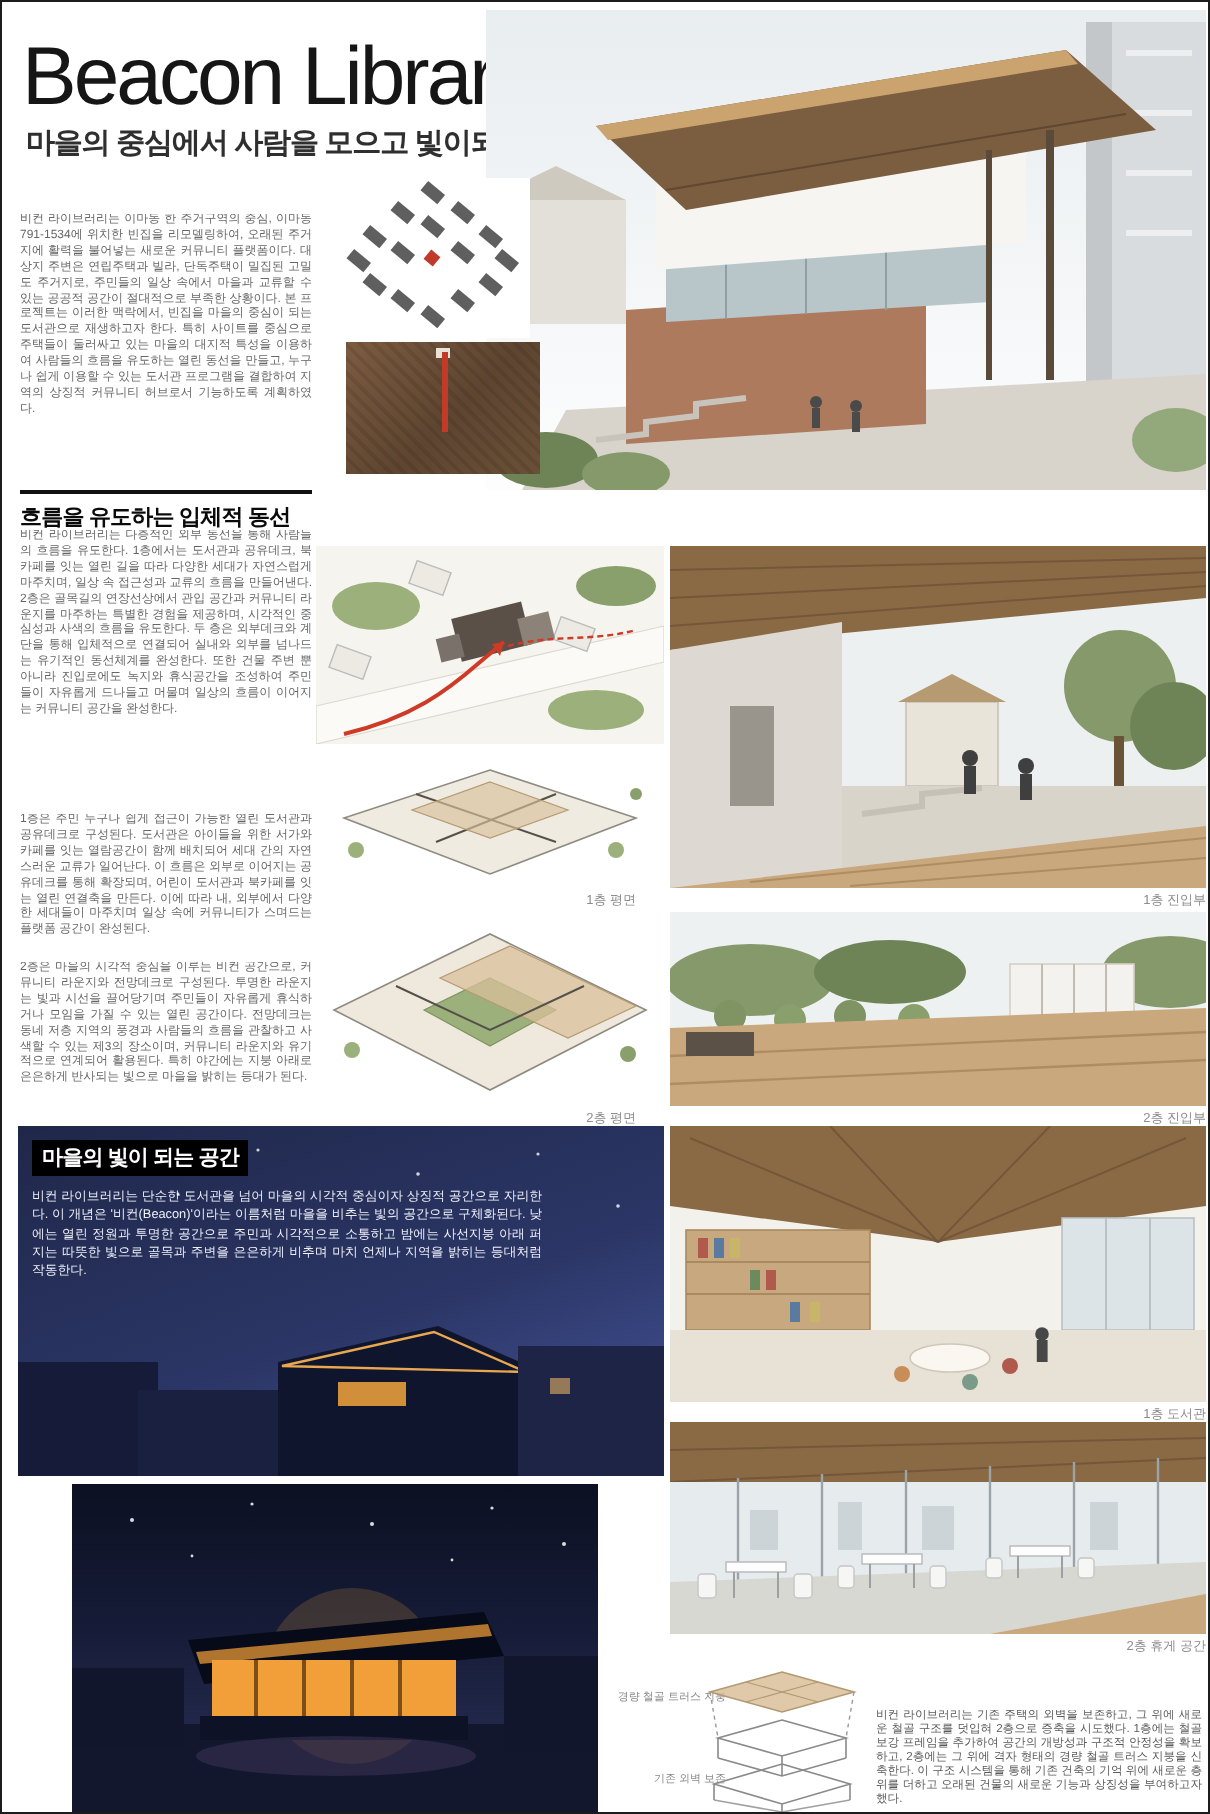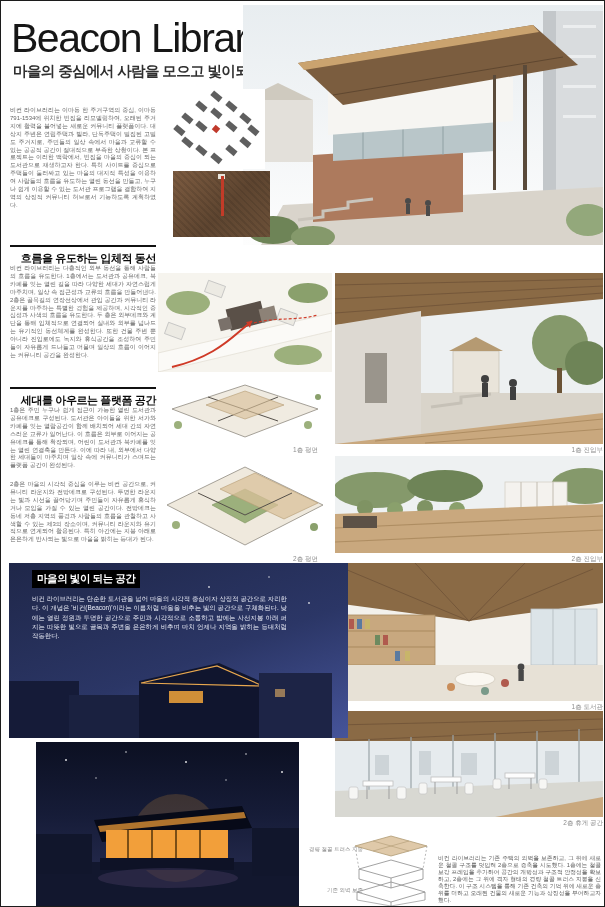--- a/index.html
+++ b/index.html
@@ -1,24 +1,24 @@
 <!DOCTYPE html>
 <html><head>
 <meta charset="utf-8">
 <style>
   html,body{margin:0;padding:0;background:#9e9e9e;font-family:"Liberation Sans","DejaVu Sans",sans-serif;}
   .poster{position:relative;width:603px;height:905px;background:#fff;border:1px solid #1c1c1c;overflow:hidden;margin:0 auto;}
   .abs{position:absolute;}
   .title{left:10px;top:14px;font-size:41px;letter-spacing:-1.5px;color:#161616;font-weight:400;}
   .subtitle{left:12px;top:61px;font-size:14.5px;font-weight:700;color:#2f2f2f;letter-spacing:-0.6px;}
   .bodytext{color:#666;font-size:6px;line-height:1.32;text-align:justify;overflow:hidden;}
-  .sechead{font-size:11px;font-weight:700;color:#0a0a0a;border-top:2px solid #111;padding-top:4px;letter-spacing:-0.4px;text-align:right;}
+  .sechead{font-size:11px;font-weight:700;color:#0a0a0a;border-top:2px solid #111;padding-top:4px;letter-spacing:-0.4px;}
   .cap{font-size:6.5px;color:#8c8c8c;text-align:right;}
   .img{overflow:hidden;}
-  .nightpanel{background:linear-gradient(160deg,#1f2749 0%,#2b3666 55%,#46549a 100%);padding-left:16px;}
+  .nightpanel{background:linear-gradient(160deg,#1f2749 0%,#2b3666 55%,#46549a 100%);}
   .nightpanel .head{display:inline-block;background:#000;color:#fff;font-size:10.5px;font-weight:700;padding:2px 5px;margin:7px 0 0 7px;letter-spacing:-0.4px;}
   .nightpanel .ntext{color:#eef0fa;font-size:6.4px;line-height:1.45;text-align:justify;margin:6px 7px 0 7px;width:255px;overflow:hidden;}
   .nightphoto{background:linear-gradient(180deg,#0c1022 0%,#161c38 45%,#2c3158 100%);}
   .structhead{font-size:11px;font-weight:700;color:#0a0a0a;letter-spacing:-0.4px;}
   .structbody{color:#5a5a5a;font-size:5.8px;line-height:1.2;text-align:justify;overflow:hidden;}
   .dlabel{font-size:5.5px;color:#8a8a8a;text-align:right;line-height:1.2;}
   .sticklight{position:absolute;left:49%;top:8%;width:3px;height:40px;background:#c23b28;}
   .stickcap{position:absolute;left:46%;top:4%;width:7px;height:5px;background:#e8e4da;}
   .photo{background:linear-gradient(135deg,#7d5c41 0%,#5e4530 55%,#6b5038 100%);}
   .photo .tex{position:absolute;inset:0;background:repeating-linear-gradient(45deg,rgba(0,0,0,.18) 0 2px,transparent 2px 5px);opacity:.5;}
@@ -171,21 +171,20 @@
       <line x1="90" y1="170" x2="268" y2="156" stroke="#ae8d62" stroke-width="1"></line>
       <polyline points="96,134 126,130 126,124 156,121" fill="none" stroke="#c6c1b7" stroke-width="3"></polyline>
       <circle cx="150" cy="106" r="4" fill="#3f3f3f"></circle>
         <rect x="147" y="110" width="6" height="14" fill="#3f3f3f"></rect>
       <circle cx="178" cy="110" r="4" fill="#3f3f3f"></circle>
         <rect x="175" y="114" width="6" height="13" fill="#3f3f3f"></rect>
     </svg>
   </div>
   <div class="abs cap" style="left:334px;top:445px;width:268px;">1층 진입부</div>
 
-  <div class="abs sechead" style="left:9px;top:386px;width:146px;">세대를 아우르는 플랫폼 공간</div>
   <div class="abs bodytext" style="left:9px;top:406px;width:146px;height:68px;">1층은 주민 누구나 쉽게 접근이 가능한 열린 도서관과 공유데크로 구성된다. 도서관은 아이들을 위한 서가와 카페를 잇는 열람공간이 함께 배치되어 세대 간의 자연스러운 교류가 일어난다. 이 흐름은 외부로 이어지는 공유데크를 통해 확장되며, 어린이 도서관과 북카페를 잇는 열린 연결축을 만든다. 이에 따라 내, 외부에서 다양한 세대들이 마주치며 일상 속에 커뮤니티가 스며드는 플랫폼 공간이 완성된다.</div>
   <div class="abs bodytext" style="left:9px;top:480px;width:146px;height:82px;">2층은 마을의 시각적 중심을 이루는 비컨 공간으로, 커뮤니티 라운지와 전망데크로 구성된다. 투명한 라운지는 빛과 시선을 끌어당기며 주민들이 자유롭게 휴식하거나 모임을 가질 수 있는 열린 공간이다. 전망데크는 동네 저층 지역의 풍경과 사람들의 흐름을 관찰하고 사색할 수 있는 제3의 장소이며, 커뮤니티 라운지와 유기적으로 연계되어 활용된다. 특히 야간에는 지붕 아래로 은은하게 반사되는 빛으로 마을을 밝히는 등대가 된다.</div>
 
   <div class="abs img" style="left:157px;top:458px;width:174px;height:94px;">
     <svg width="174" height="94" viewBox="0 0 174 94">
       <rect width="174" height="94" fill="#ffffff"></rect>
       <polygon points="87,8 165,46 87,86 9,46" fill="#efe9dd" stroke="#8f8a80" stroke-width="0.8"></polygon>
       <polygon points="87,30 120,46 87,64 54,46" fill="#9cb07c" stroke="#7d9460" stroke-width="0.6"></polygon>
       <polygon points="97,14 160,44 126,60 62,30" fill="#d9c09a" fill-opacity="0.75" stroke="#b49a72" stroke-width="0.6"></polygon>
       <polyline points="40,34 87,56 134,34" fill="none" stroke="#55504a" stroke-width="1"></polyline>

